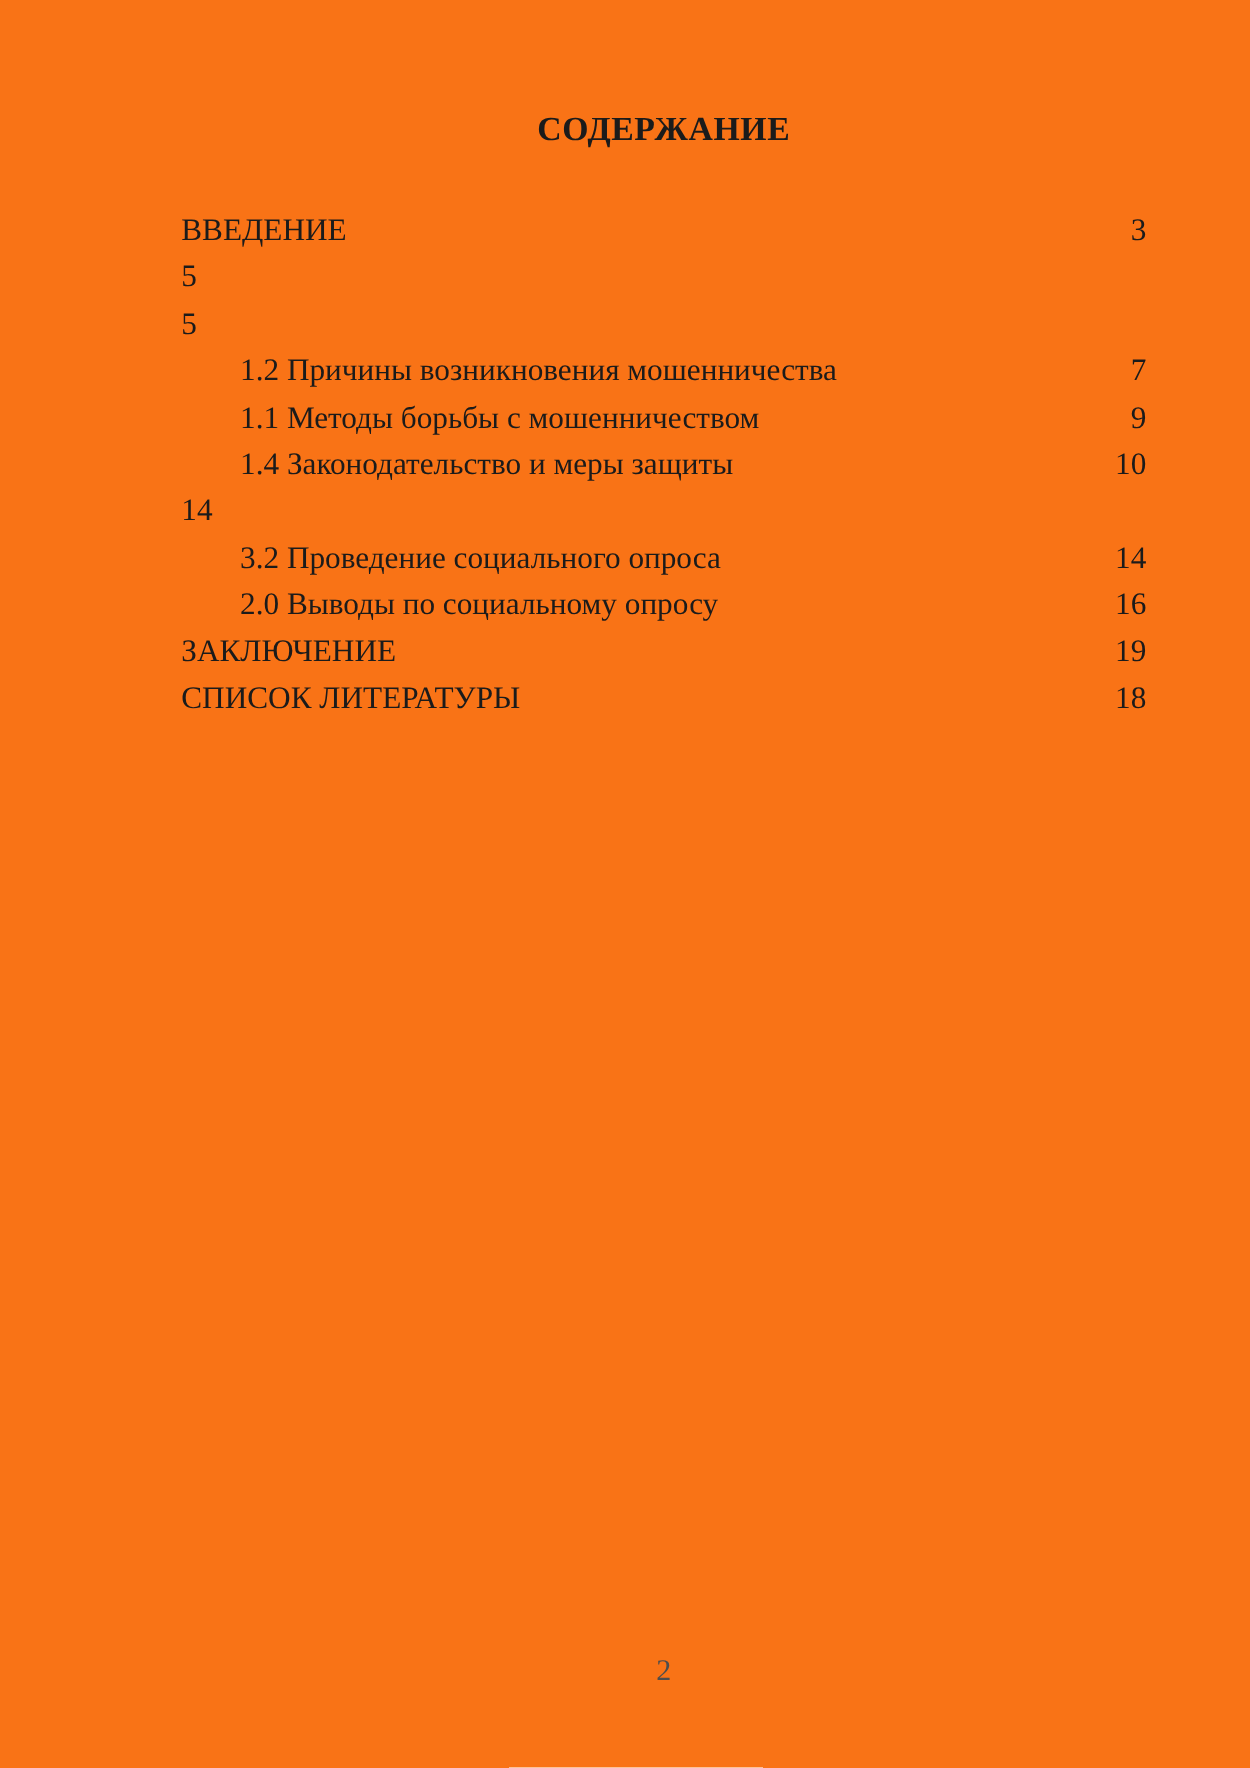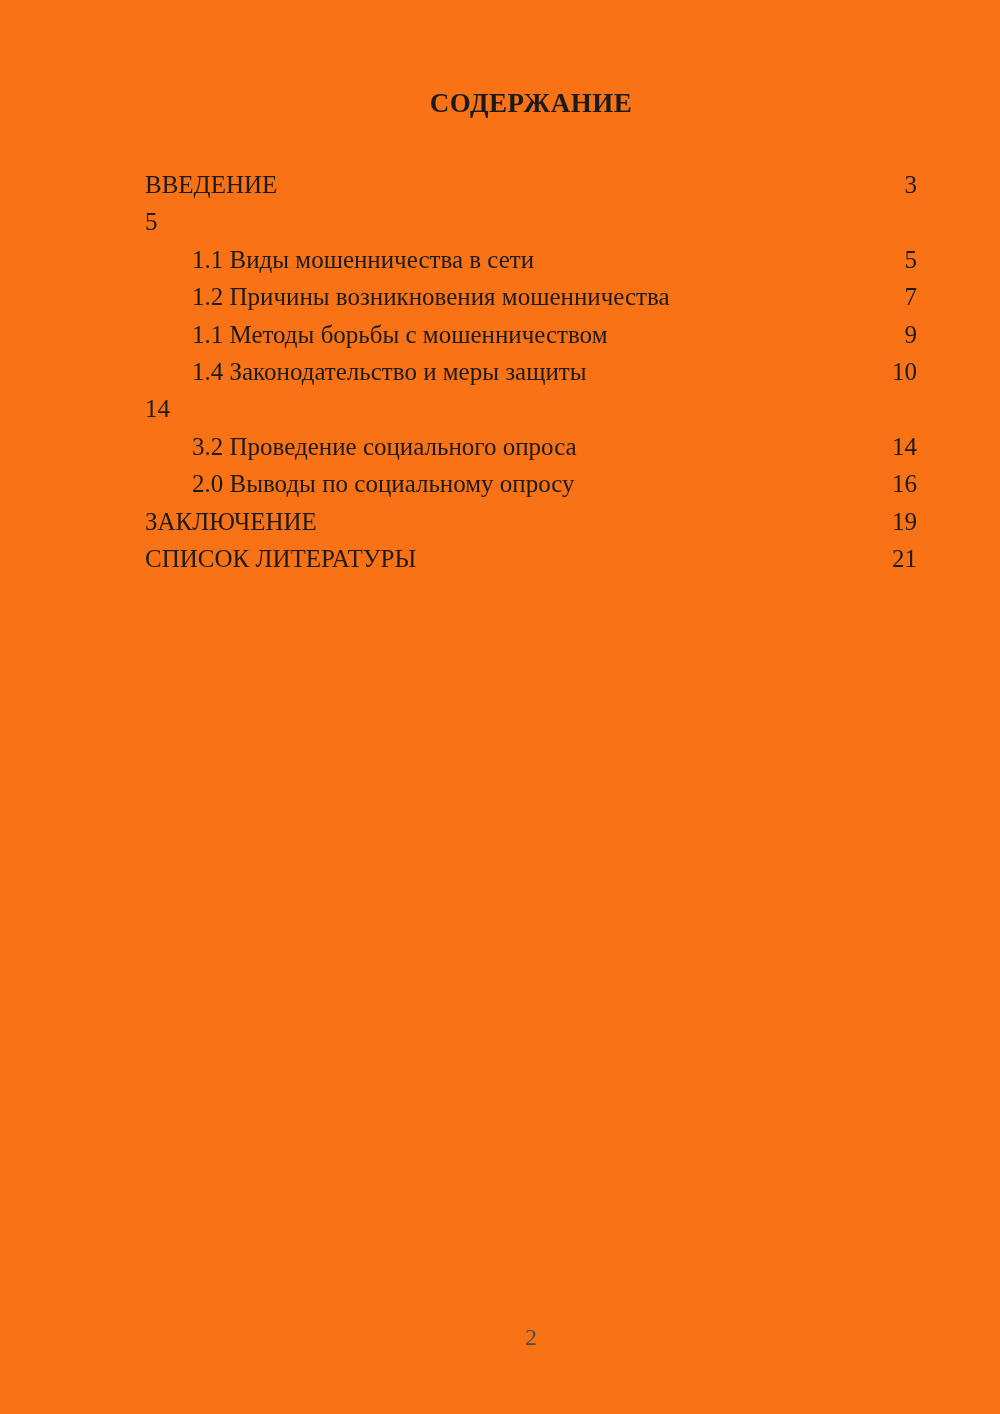--- a/index.html
+++ b/index.html
@@ -70,21 +70,20 @@
 
   <div class="toc" id="toc-list">
       <div class="toc-row level-0">
         <span class="toc-label">ВВЕДЕНИЕ</span>
         <span class="toc-page">3</span>
       </div>
       <div class="toc-row level-0">
         <span class="toc-page">5</span>
       </div>
       <div class="toc-row level-1">
-        <span class="toc-label">1.1 Виды мошенничества в сети</span>
         <span class="toc-page">5</span>
       </div>
       <div class="toc-row level-1">
         <span class="toc-label">1.2 Причины возникновения мошенничества</span>
         <span class="toc-page">7</span>
       </div>
       <div class="toc-row level-1">
         <span class="toc-label">1.1 Методы борьбы с мошенничеством</span>
         <span class="toc-page">9</span>
       </div>
@@ -102,18 +101,18 @@
       <div class="toc-row level-1">
         <span class="toc-label">2.0 Выводы по социальному опросу</span>
         <span class="toc-page">16</span>
       </div>
       <div class="toc-row level-0">
         <span class="toc-label">ЗАКЛЮЧЕНИЕ</span>
         <span class="toc-page">19</span>
       </div>
       <div class="toc-row level-0">
         <span class="toc-label">СПИСОК ЛИТЕРАТУРЫ</span>
-        <span class="toc-page">21</span>
+        <span class="toc-page">18</span>
       </div>
     </div>
 
   <div class="page-footer">2</div>
 </div>
 
 </body></html>

